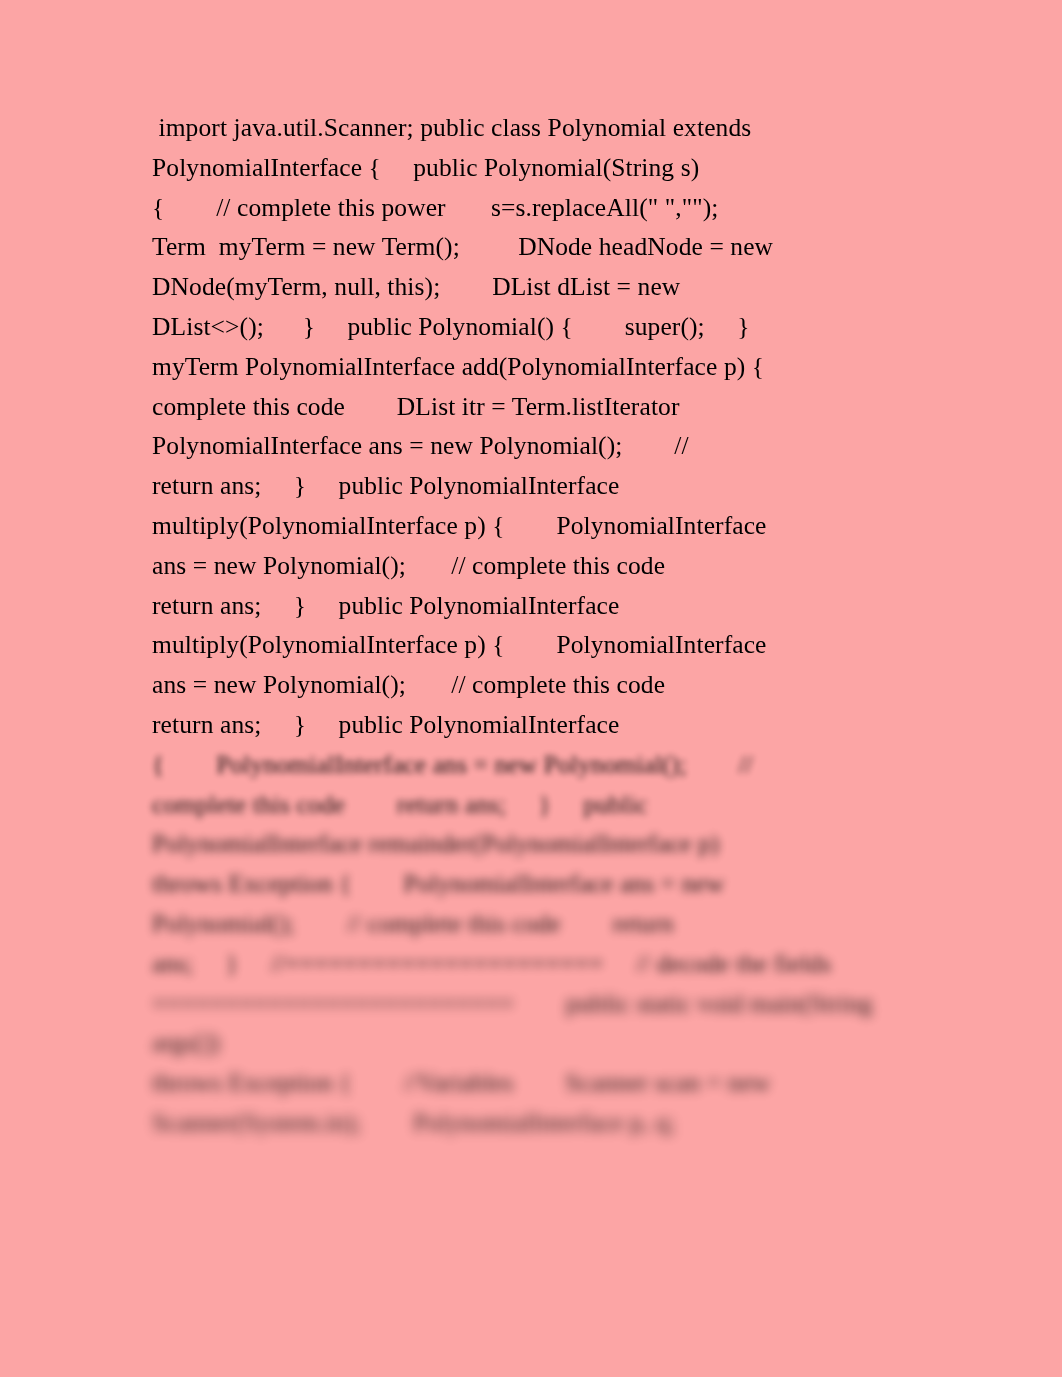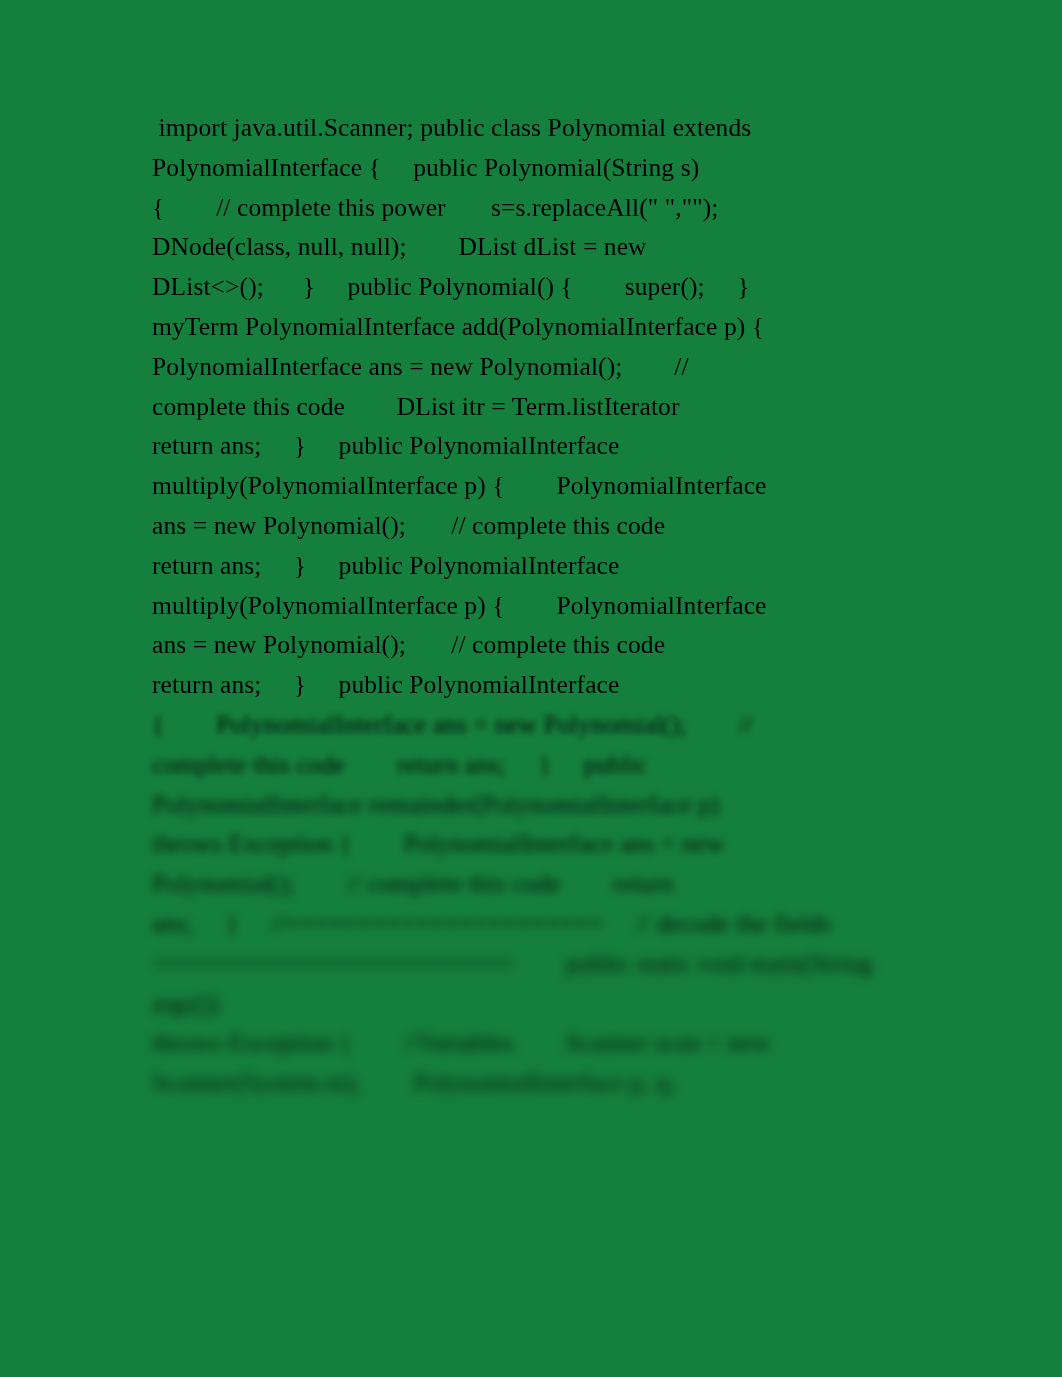--- a/index.html
+++ b/index.html
@@ -4,21 +4,21 @@
 <style>
   html, body {
     margin: 0;
     padding: 0;
     background: #ffffff;
   }
   .page {
     position: relative;
     width: 1062px;
     height: 1377px;
-    background: #15803d;
+    background: #fca5a5;
     overflow: hidden;
   }
   .doc-body {
     position: absolute;
     left: 152px;
     top: 108px;
     width: 742px;
   }
   .code-line {
     font-family: "Liberation Serif", "DejaVu Serif", serif;
@@ -42,25 +42,26 @@
   .b9 { filter: blur(5.8px); opacity: 0.82; }
 </style>
 </head>
 <body>
 
 <div class="page">
   <div class="doc-body" id="doc-body">
       <p class="code-line b0"> import java.util.Scanner; public class Polynomial extends</p>
       <p class="code-line b0">PolynomialInterface {     public Polynomial(String s)</p>
       <p class="code-line b0">{        // complete this power       s=s.replaceAll(" ","");</p>
-      <p class="code-line b0">DNode(class, null, null);        DList dList = new</p>
+      <p class="code-line b0">Term  myTerm = new Term();         DNode headNode = new</p>
+      <p class="code-line b0">DNode(myTerm, null, this);        DList dList = new</p>
       <p class="code-line b0">DList&lt;&gt;();      }     public Polynomial() {        super();     }</p>
       <p class="code-line b0">myTerm PolynomialInterface add(PolynomialInterface p) {</p>
+      <p class="code-line b0">complete this code        DList itr = Term.listIterator</p>
       <p class="code-line b0">PolynomialInterface ans = new Polynomial();        //</p>
-      <p class="code-line b0">complete this code        DList itr = Term.listIterator</p>
       <p class="code-line b0">return ans;     }     public PolynomialInterface</p>
       <p class="code-line b0">multiply(PolynomialInterface p) {        PolynomialInterface</p>
       <p class="code-line b0">ans = new Polynomial();       // complete this code</p>
       <p class="code-line b0">return ans;     }     public PolynomialInterface</p>
       <p class="code-line b0">multiply(PolynomialInterface p) {        PolynomialInterface</p>
       <p class="code-line b0">ans = new Polynomial();       // complete this code</p>
       <p class="code-line b0">return ans;     }     public PolynomialInterface</p>
       <p class="code-line b1">{        PolynomialInterface ans = new Polynomial();        //</p>
       <p class="code-line b2">complete this code        return ans;     }     public</p>
       <p class="code-line b3">PolynomialInterface remainder(PolynomialInterface p)</p>

